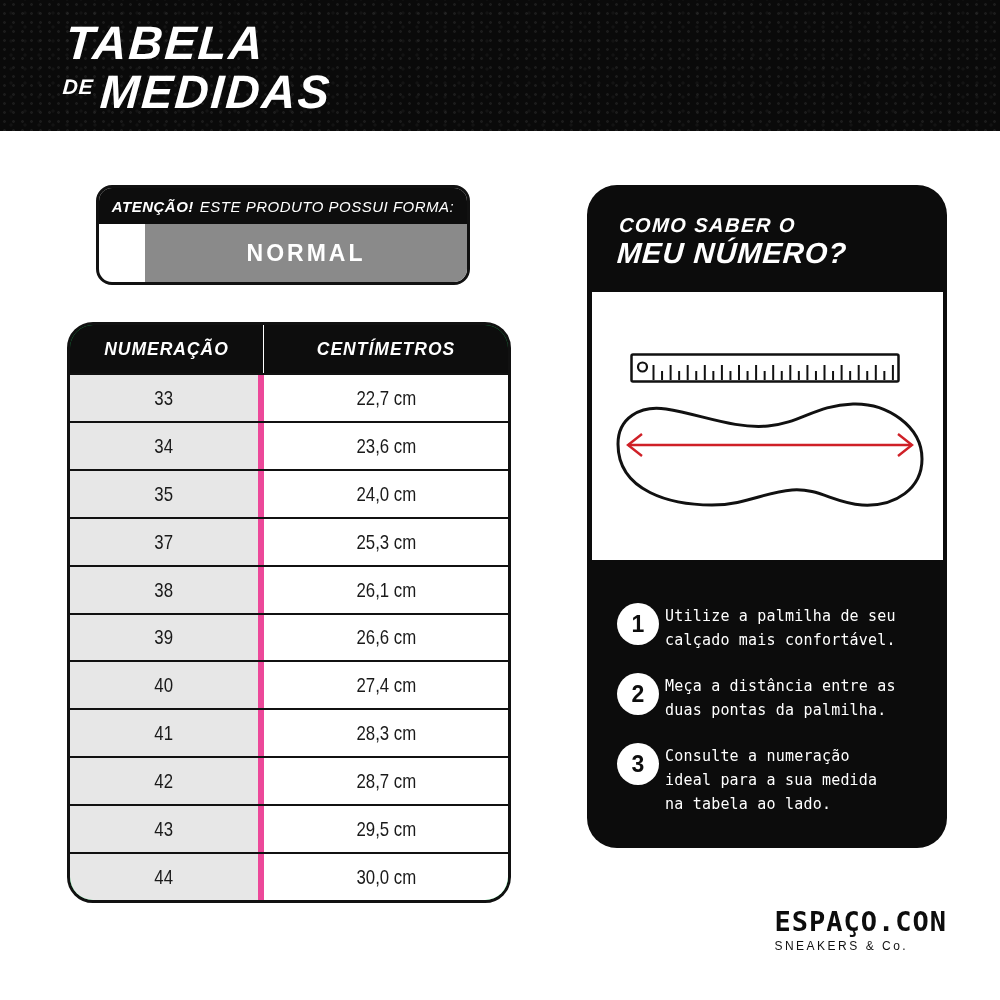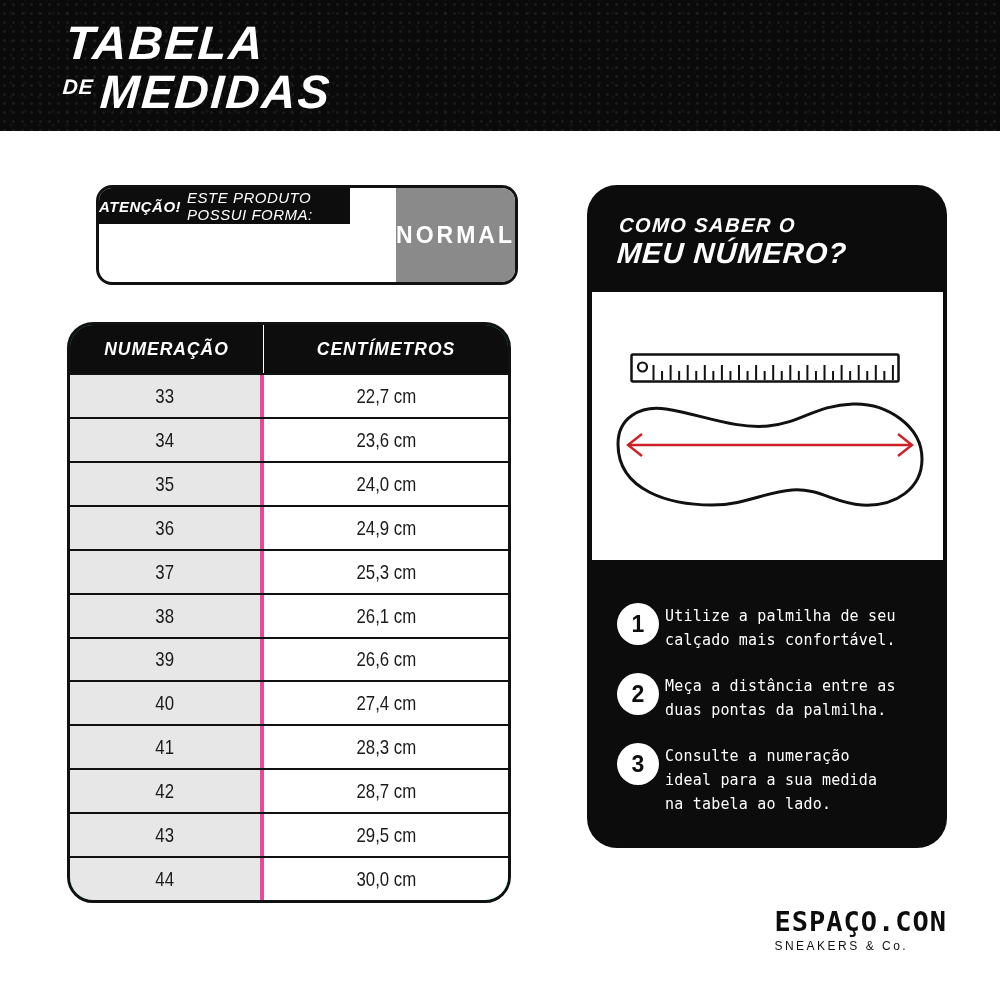--- a/index.html
+++ b/index.html
@@ -26,23 +26,23 @@
     letter-spacing: 2px; line-height: 44px;
   }
   .banner-line2 {
     font-size: 47px; font-weight: bold; font-style: italic;
     letter-spacing: 2px; line-height: 44px;
   }
   .banner-de { font-size: 21px; vertical-align: 14px; letter-spacing: 1px; margin-right: 7px; }
 
   
   .attention {
-    position: absolute; left: 96px; top: 185px; width: 422px; height: 100px;
+    position: absolute; left: 96px; top: 185px; width: 374px; height: 100px;
     border: 3px solid #111; border-radius: 16px; overflow: hidden;
-    display: flex; flex-direction: row;
+    display: flex; flex-direction: column;
   }
   .attention-head {
     height: 36px; background: #0d0d0d; color: #fff;
     display: flex; align-items: center; justify-content: center;
     font-style: italic; font-size: 15px; letter-spacing: .5px;
   }
   .attention-head .b { font-weight: bold; margin-right: 6px; }
   .attention-value {
     flex: 1; background: #8a8a8a; color: #fff;
     display: flex; align-items: center; justify-content: center;
@@ -58,21 +58,21 @@
   .thead { display: flex; height: 48px; background: #0d0d0d; color: #fff; flex: 0 0 48px; }
   .th {
     display: flex; align-items: center; justify-content: center;
     font-style: italic; font-weight: bold; font-size: 17.5px; letter-spacing: 1px;
   }
   .th1 { width: 194px; border-right: 1.5px solid #fff; }
   .th2 { flex: 1; }
   .tbody { display: flex; flex-direction: column; flex: 1; }
   .trow { flex: 1; display: flex; border-top: 2px solid #111; }
   .td { display: flex; align-items: center; justify-content: center; font-size: 21px; color: #1a1a1a; }
-  .td-size { width: 194px; background: #e7e7e7; border-right: 4px solid #ec4899; }
+  .td-size { width: 194px; background: #e7e7e7; border-right: 6px solid #ec4899; }
   .td-cm { flex: 1; background: #fff; justify-content: center; }
   .cond { display: inline-block; transform: scaleX(.8); white-space: nowrap; }
 
   
   .guide-card {
     position: absolute; left: 587px; top: 185px; width: 360px; height: 663px;
     background: #0c0c0c; border-radius: 30px;
   }
   .guide-title {
     position: absolute; left: 31px; top: 28px; color: #fff; transform: skewX(-4deg);
@@ -150,28 +150,20 @@
           <div class="td td-cm">
             <span class="cond">23,6 cm</span>
           </div>
         </div>
         <div class="trow">
           <div class="td td-size">
             <span class="cond">35</span>
           </div>
           <div class="td td-cm">
             <span class="cond">24,0 cm</span>
-          </div>
-        </div>
-        <div class="trow">
-          <div class="td td-size">
-            <span class="cond">36</span>
-          </div>
-          <div class="td td-cm">
-            <span class="cond">24,9 cm</span>
           </div>
         </div>
         <div class="trow">
           <div class="td td-size">
             <span class="cond">37</span>
           </div>
           <div class="td td-cm">
             <span class="cond">25,3 cm</span>
           </div>
         </div>

